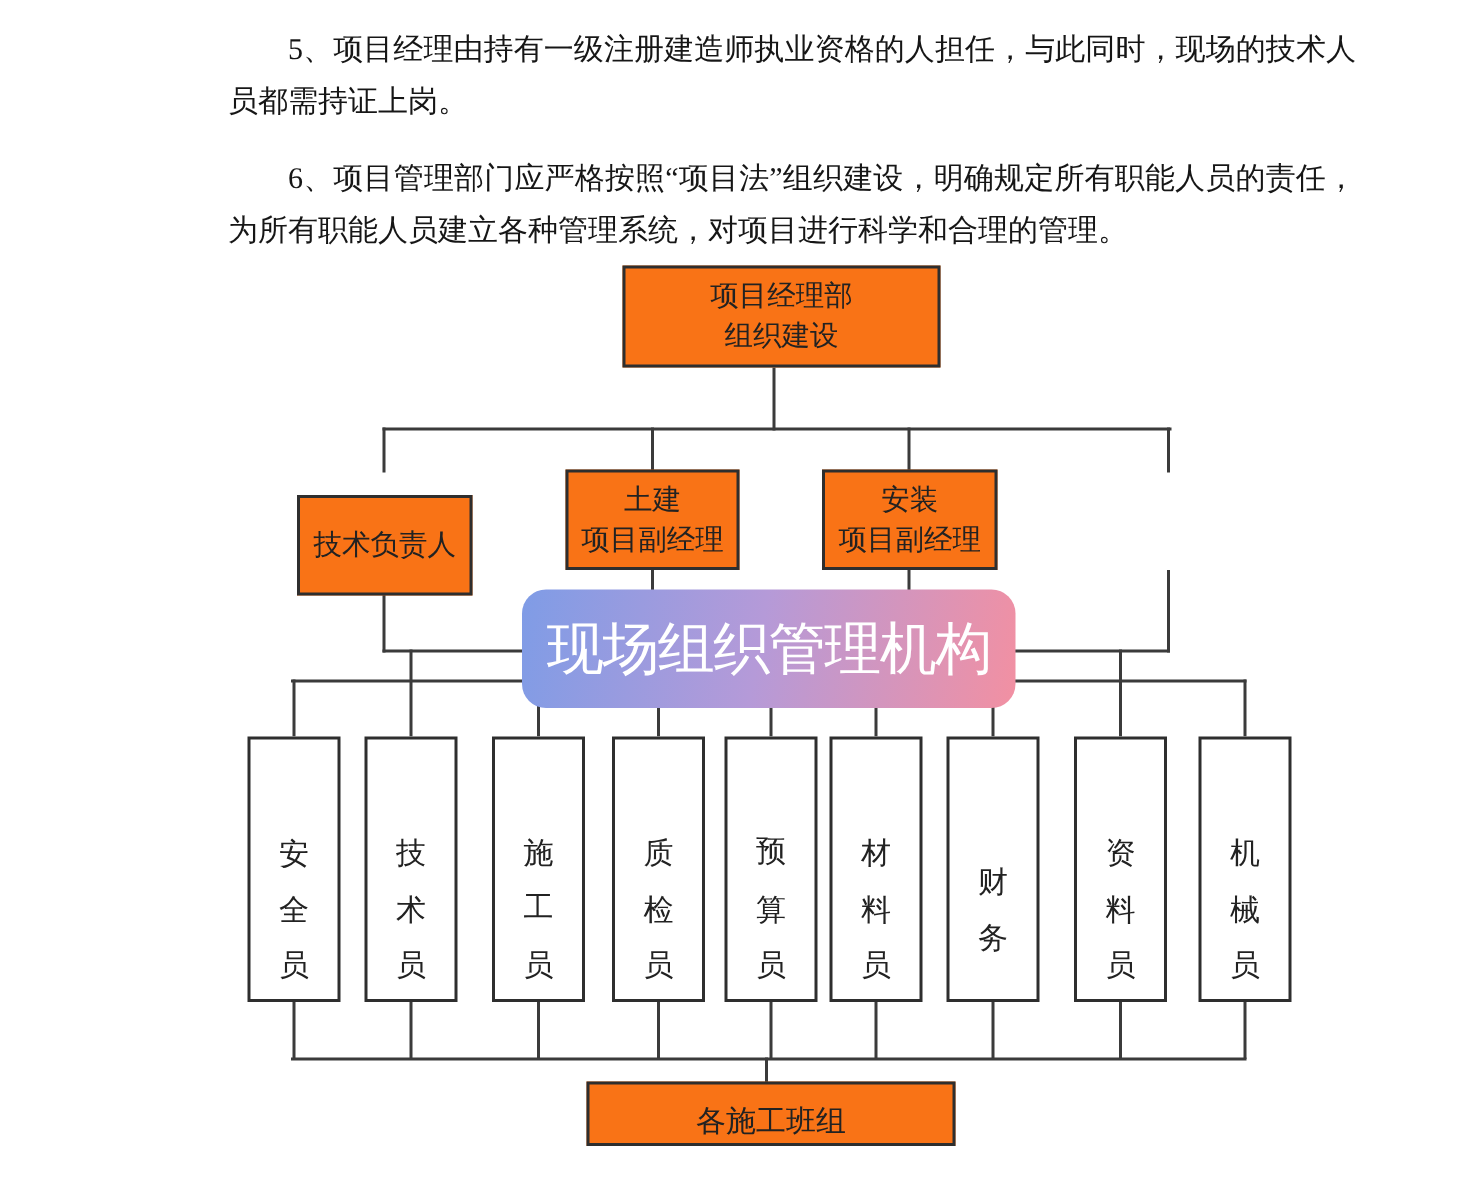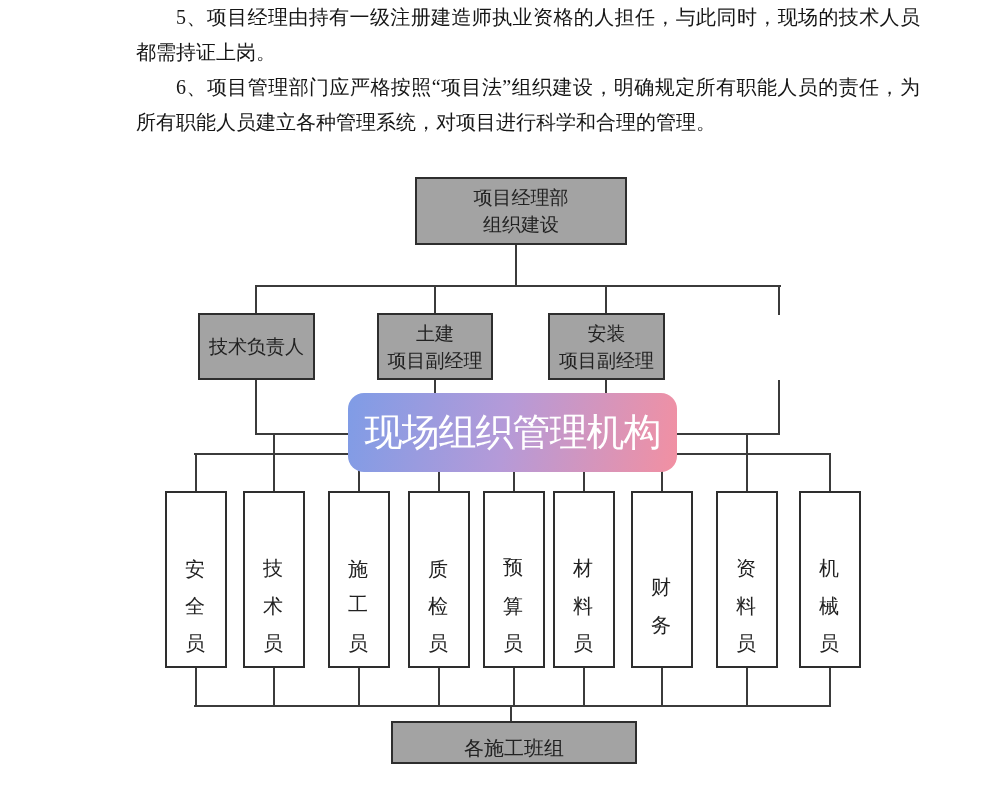--- a/index.html
+++ b/index.html
@@ -2,25 +2,25 @@
 <html><head>
 <meta charset="utf-8">
 <style>
   html,body{margin:0;padding:0;background:#ffffff;}
   #canvas{
     position:relative;width:989px;height:800px;background:#ffffff;overflow:hidden;
     font-family:"Liberation Serif","DejaVu Serif",serif;color:#1c1c1c;
   }
   
   .doc-text{position:absolute;left:136px;top:0px;width:784px;font-size:20px;line-height:35px;text-align:justify;color:#161616;}
-  .doc-text p{margin:0;text-indent:2em;}
+  .doc-text p{margin:16px;text-indent:2em;}
   
   .ln{position:absolute;background:#3b3b3b;z-index:1;}
   
-  .obox{position:absolute;background:#a3a3a3;border:2px solid #2e2e2e;z-index:2;
+  .obox{position:absolute;background:#f97316;border:2px solid #2e2e2e;z-index:2;
         display:flex;flex-direction:column;align-items:center;justify-content:center;
         font-size:19px;color:#222;box-sizing:border-box;}
   .obox .bl{line-height:27px;white-space:nowrap;}
   
   .vbox{position:absolute;background:#ffffff;border:2px solid #2e2e2e;z-index:2;
         display:flex;align-items:center;justify-content:center;box-sizing:border-box;}
   .vbox .vt{writing-mode:vertical-rl;text-orientation:upright;letter-spacing:38px;
         font-size:20px;color:#222;transform:translateY(19px);white-space:nowrap;}
   
   .watermark{position:absolute;left:348px;top:393px;width:329px;height:79px;border-radius:16px;
@@ -74,21 +74,21 @@
   <div class="ln" style="left:746px;top:666px;width:2px;height:40px"></div>
   <div class="ln" style="left:829px;top:666px;width:2px;height:40px"></div>
   <div class="ln" style="left:194px;top:705px;width:637px;height:2px"></div>
   <div class="ln" style="left:510px;top:705px;width:2px;height:17px"></div>
 
   <div class="obox" style="left:415px;top:177px;width:212px;height:68px;">
     <div class="bl">项目经理部</div>
     <div class="bl">组织建设</div>
   </div>
 
-  <div class="obox" style="left:198px;top:313px;width:117px;height:67px;text-align:center;">
+  <div class="obox" style="left:198px;top:330px;width:117px;height:67px;text-align:center;">
     <div class="bl">技术负责人</div>
   </div>
   <div class="obox" style="left:377px;top:313px;width:116px;height:67px;">
     <div class="bl">土建</div>
     <div class="bl">项目副经理</div>
   </div>
   <div class="obox" style="left:548px;top:313px;width:117px;height:67px;font-family:Liberation Serif, serif;">
     <div class="bl">安装</div>
     <div class="bl">项目副经理</div>
   </div>

